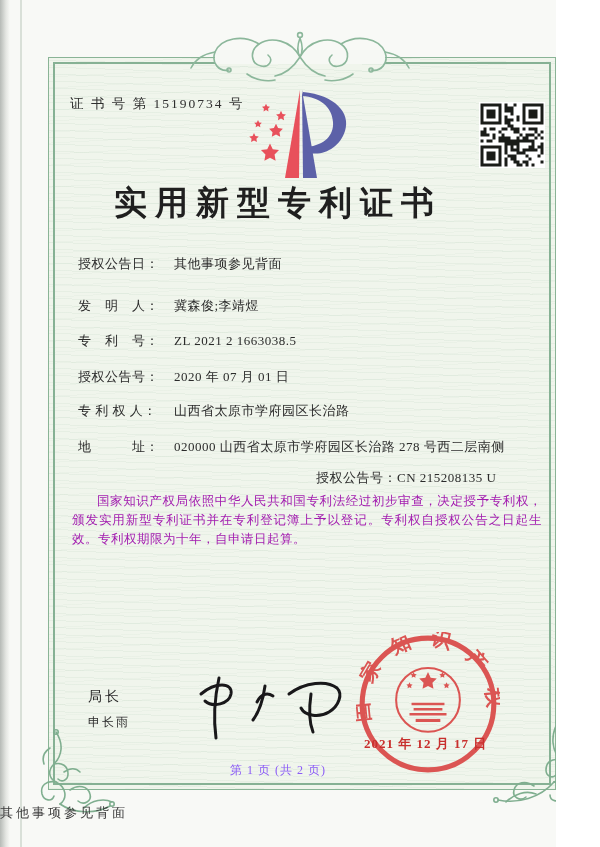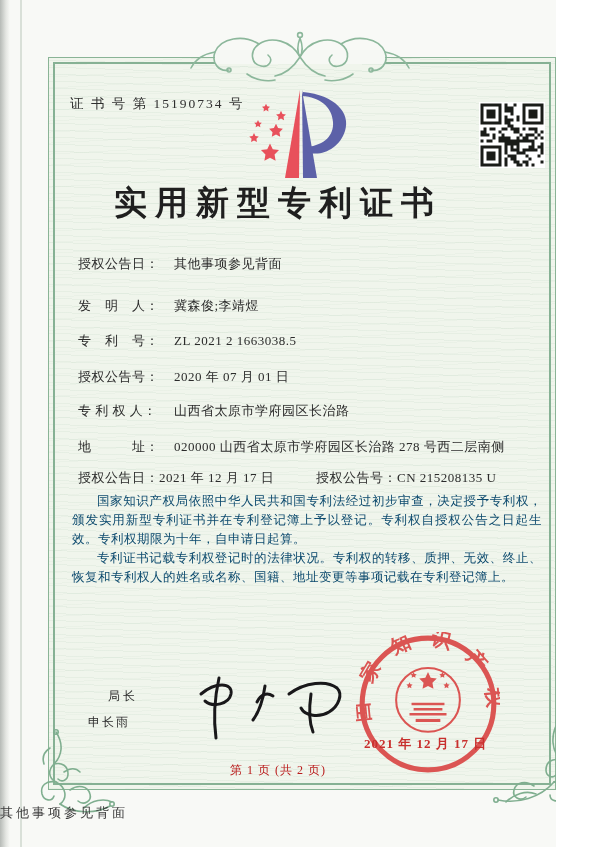--- a/index.html
+++ b/index.html
@@ -20,28 +20,28 @@
     border:2px solid #86b194; }
   .abs { position:absolute; }
   .cert-number { left:70px; top:95px; font-size:13.5px; color:#2e2e2e; letter-spacing:2px; }
   .title { left:0; top:181px; width:100%; text-align:center; font-size:33px; font-weight:600;
     letter-spacing:8px; color:#1f1f1f; }
   .fields { left:78px; top:250px; width:462px; font-size:13px; color:#2b2b2b; }
   .frow { position:absolute; left:0; white-space:nowrap; letter-spacing:0.5px; }
   .frow .lbl { display:inline-block; min-width:96px; }
   .grant-col2 { position:absolute; left:226px; top:0; white-space:nowrap;margin-left:12px; }
   .paras { left:72px; top:492px; width:470px; font-size:12.5px; line-height:19px;
-    color:#0c4a6e; text-align:justify; }
+    color:#a21caf; text-align:justify; }
   .paras p { text-indent:2em; margin:0; letter-spacing:0.5px; }
-  .sig-title { left:88px; top:688px; font-size:12px; color:#2b2b2b; letter-spacing:3px;
-    font-family:Liberation Mono, monospace;margin-left:20px; }
+  .sig-title { left:88px; top:688px; font-size:14px; color:#2b2b2b; letter-spacing:3px;
+    font-family:Liberation Mono, monospace; }
   .sig-name { left:88px; top:714px; font-size:12px; color:#2b2b2b; letter-spacing:2px;
     font-family:"Liberation Sans","DejaVu Sans",sans-serif; }
   .seal-date { left:364px; top:735px; font-size:13px; color:#c8302e; letter-spacing:1px; z-index:7; font-weight:600; }
-  .page-indicator { left:0; top:762px; width:100%; text-align:center; font-size:12px; color:#b91c1c; letter-spacing:1px; }
+  .page-indicator { left:0; top:762px; width:100%; text-align:center; font-size:12px; color:#8b5cf6; letter-spacing:1px; }
   .footer-note { left:0; top:804px; width:100%; text-align:left; font-size:13px; color:#3a3a3a; letter-spacing:3px; }
   svg { display:block; }
   .z5 { z-index:5; } .z6 { z-index:6; }
 </style>
 </head>
 <body>
 
 <div class="page">
 
   <div class="scan-edge"></div>
@@ -144,28 +144,26 @@
     <div class="frow" style="top:118px">
       <span class="lbl">授权公告号：</span><span>2020 年 07 月 01 日</span>
     </div>
     <div class="frow" style="top:152px">
       <span class="lbl">专 利 权 人：</span><span>山西省太原市学府园区长治路</span>
     </div>
     <div class="frow" style="top:188px">
       <span class="lbl">地　　　址：</span><span>020000  山西省太原市学府园区长治路 278 号西二层南侧</span>
     </div>
     <div class="frow" style="top:219px">
-      <span><span>授权公告日：</span><span>2021 年 12 月 17 日</span></span>
       <span class="grant-col2"><span>授权公告号：</span><span>CN 215208135 U</span></span>
     </div>
   </div>
 
   <div class="abs paras">
     <p>国家知识产权局依照中华人民共和国专利法经过初步审查，决定授予专利权，颁发实用新型专利证书并在专利登记簿上予以登记。专利权自授权公告之日起生效。专利权期限为十年，自申请日起算。</p>
-    <p>专利证书记载专利权登记时的法律状况。专利权的转移、质押、无效、终止、恢复和专利权人的姓名或名称、国籍、地址变更等事项记载在专利登记簿上。</p>
   </div>
 
   <div class="abs sig-title">局长</div>
   <div class="abs sig-name">申长雨</div>
 
   <svg class="abs z5" style="left:185px; top:668px;" width="160" height="82" viewBox="0 0 160 82">
     <g stroke="#19181a" stroke-width="3" fill="none" stroke-linecap="round" stroke-linejoin="round">
       <path d="M34,10 C30,28 28,48 31,70"></path>
       <path d="M16,26 C30,14 48,14 46,26 C44,36 28,40 20,33"></path>
       <path d="M72,34 C76,26 82,24 88,28"></path>

